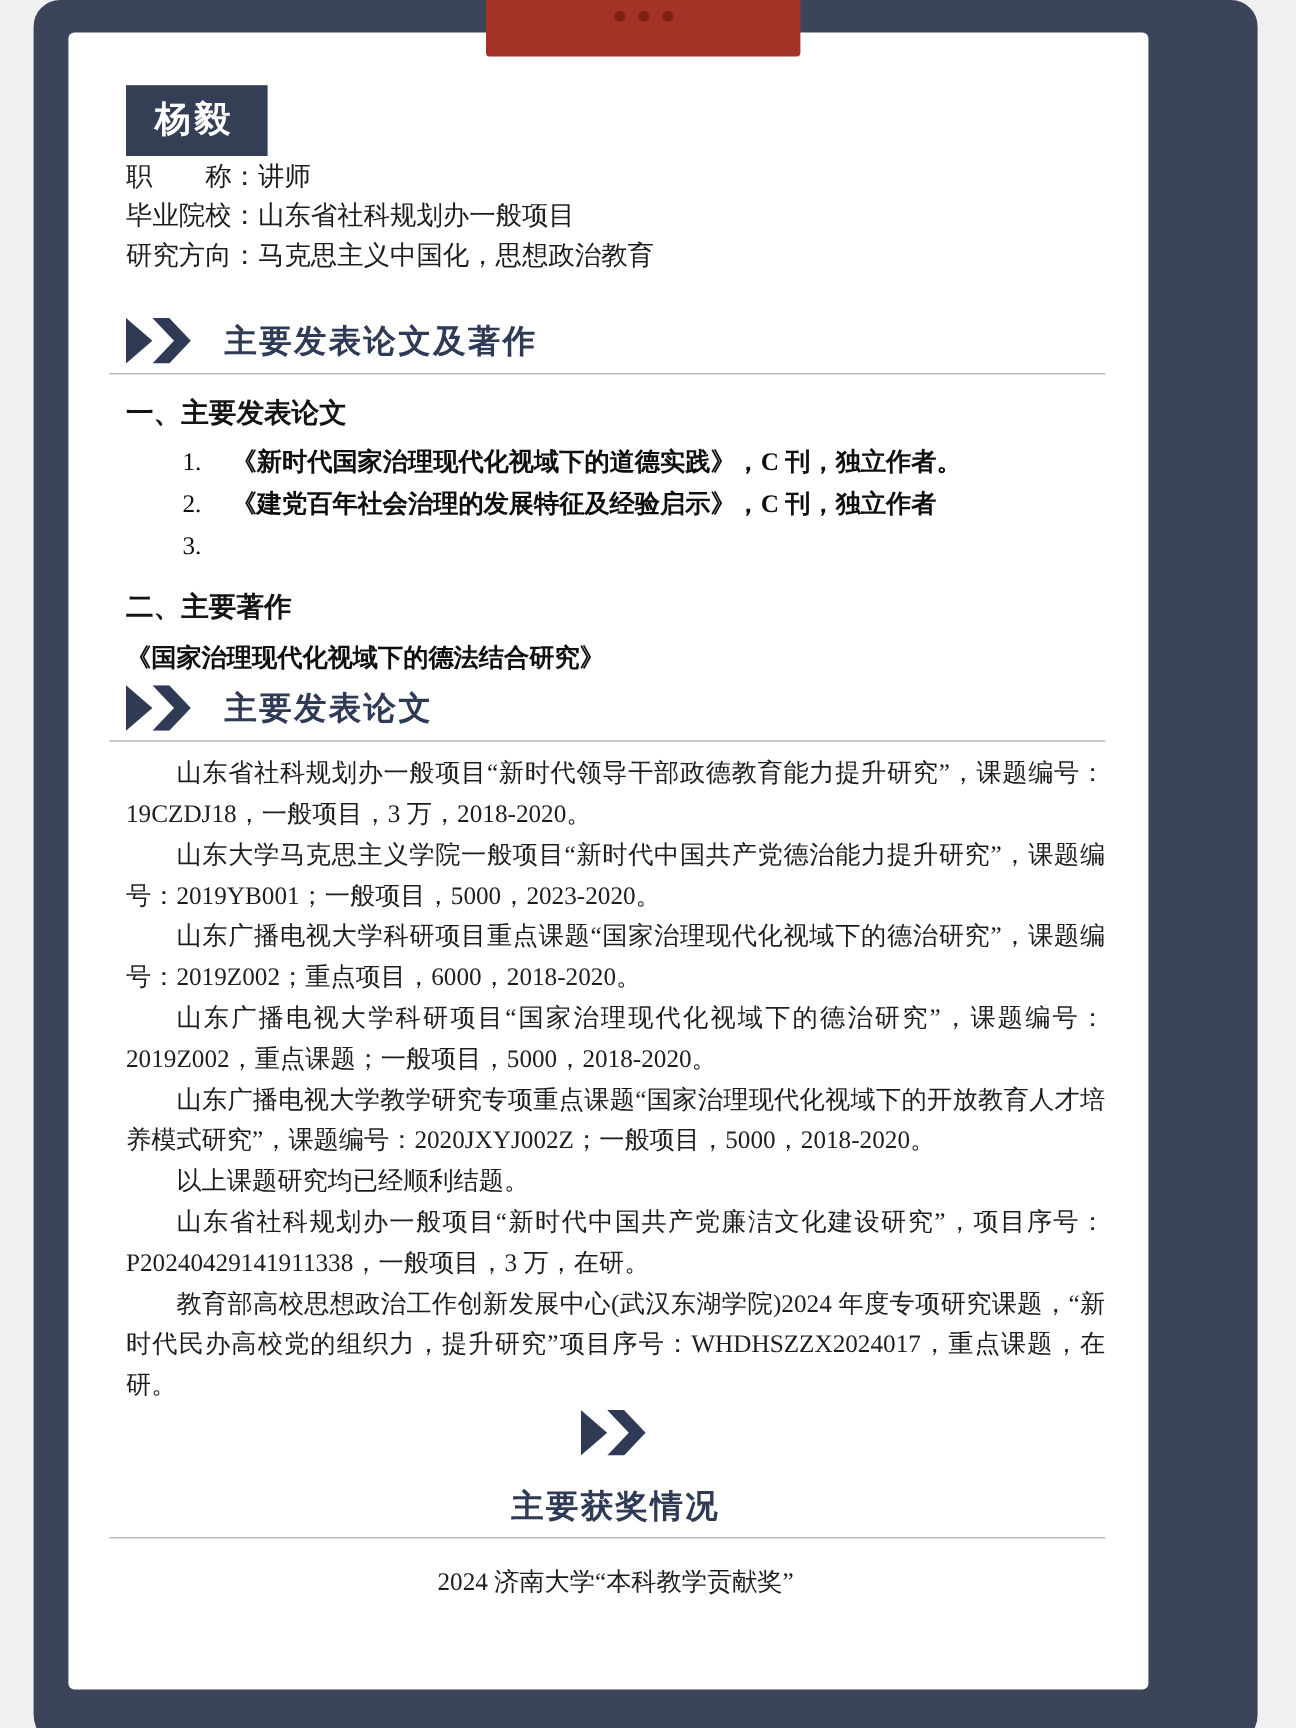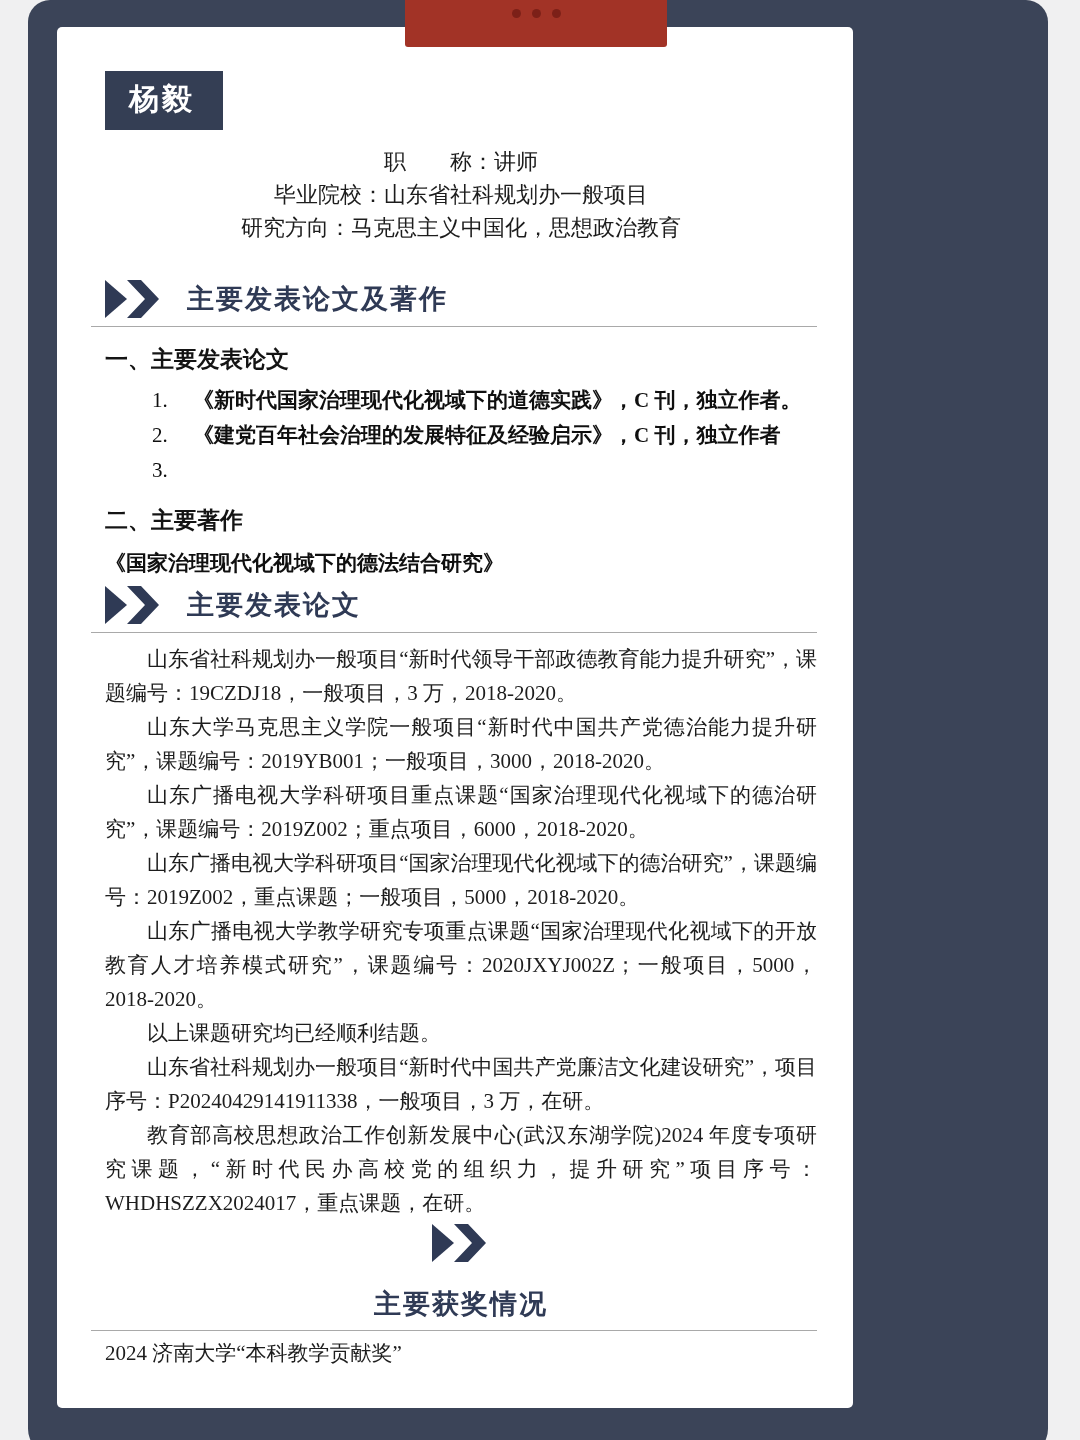--- a/index.html
+++ b/index.html
@@ -6,37 +6,37 @@
   .canvas{
     position:relative;width:1080px;height:1440px;
     background:#f0f0f1;overflow:hidden;
     font-family:"Liberation Serif","DejaVu Serif",serif;
   }
   .frame{
     position:absolute;left:28px;top:0;width:1020px;height:1455px;
     background:#3b4458;border-radius:22px 22px 26px 26px;
   }
   .paper{
-    position:absolute;left:57px;top:27px;width:796px;height:1381px;
+    position:absolute;left:57px;top:27px;width:900px;height:1381px;
     background:#ffffff;border-radius:5px;
   }
   .tab{
     position:absolute;left:405px;top:0;width:262px;height:47px;
     background:#a23326;border-radius:0 0 3px 3px;z-index:5;
   }
   .tab-dots{display:flex;justify-content:center;gap:11px;padding-top:9px;}
   .tab-dots .dot{width:9px;height:9px;border-radius:50%;background:#7c2018;}
   .content{padding:44px 36px 0 48px;}
   .badge{
     display:inline-block;background:#343e54;color:#fff;
     font-family:"Liberation Sans","DejaVu Sans",sans-serif;
     font-size:30px;font-weight:bold;letter-spacing:3px;
     padding:8px 28px 10px 24px;
   }
-  .info{margin-top:15px;text-align:center;}
+  .info{}
   .info-row{font-size:22px;line-height:33px;color:#1c1c1c;}
   .sec-head{display:flex;align-items:center;gap:24px;}
   .sec-head .chev{flex:0 0 auto;display:block;}
   .sec-title{
     font-size:27px;font-weight:bold;color:#2f3a55;letter-spacing:2px;
   }
   .sec-rule{
     border:none;border-top:1px solid #a9a9a9;
     margin:8px 0 0 -14px;height:0;
   }
@@ -50,21 +50,21 @@
   .plist-item .ptxt{font-weight:bold;}
   .book-title{font-size:21px;font-weight:bold;color:#0f0f0f;margin-top:12px;line-height:30px;}
   .h1-gap{margin-top:36px;}
   .h2-gap{margin-top:8px;}
   .h3-gap{margin-top:4px;flex-direction:column;}
   .paras{margin-top:9px;}
   .para{
     margin:0;font-size:21px;line-height:34px;color:#1d1d1d;
     text-align:justify;text-indent:2em;
   }
-  .award{font-size:21px;line-height:32px;color:#1d1d1d;margin-top:6px;}
+  .award{font-size:21px;line-height:32px;color:#1d1d1d;margin-top:20px;text-align:center;}
 </style>
 </head>
 <body>
 
 <div class="canvas">
 
   <div class="frame"></div>
 
   <div class="tab">
     <div class="tab-dots">
@@ -127,21 +127,21 @@
         <svg class="chev" width="58" height="38" viewBox="0 0 58 38">
           <polygon points="0,0 0,38 22,19" fill="#2f3a55"></polygon>
           <polygon points="22,0 36,0 54,19 36,38 22,38 40,19" fill="#2f3a55"></polygon>
         </svg>
         <span class="sec-title">主要发表论文</span>
       </div>
       <hr class="sec-rule">
 
       <div class="paras">
         <p class="para">山东省社科规划办一般项目“新时代领导干部政德教育能力提升研究”，课题编号：19CZDJ18，一般项目，3 万，2018-2020。</p>
-        <p class="para">山东大学马克思主义学院一般项目“新时代中国共产党德治能力提升研究”，课题编号：2019YB001；一般项目，3000，2018-2020。</p>
+        <p class="para">山东大学马克思主义学院一般项目“新时代中国共产党德治能力提升研究”，课题编号：2019YB001；一般项目，5000，2023-2020。</p>
         <p class="para">山东广播电视大学科研项目重点课题“国家治理现代化视域下的德治研究”，课题编号：2019Z002；重点项目，6000，2018-2020。</p>
         <p class="para">山东广播电视大学科研项目“国家治理现代化视域下的德治研究”，课题编号：2019Z002，重点课题；一般项目，5000，2018-2020。</p>
         <p class="para">山东广播电视大学教学研究专项重点课题“国家治理现代化视域下的开放教育人才培养模式研究”，课题编号：2020JXYJ002Z；一般项目，5000，2018-2020。</p>
         <p class="para">以上课题研究均已经顺利结题。</p>
         <p class="para">山东省社科规划办一般项目“新时代中国共产党廉洁文化建设研究”，项目序号：P20240429141911338，一般项目，3 万，在研。</p>
         <p class="para">教育部高校思想政治工作创新发展中心(武汉东湖学院)2024 年度专项研究课题，“新时代民办高校党的组织力，提升研究”项目序号：WHDHSZZX2024017，重点课题，在研。</p>
       </div>
 
       
       <div class="sec-head h3-gap">

